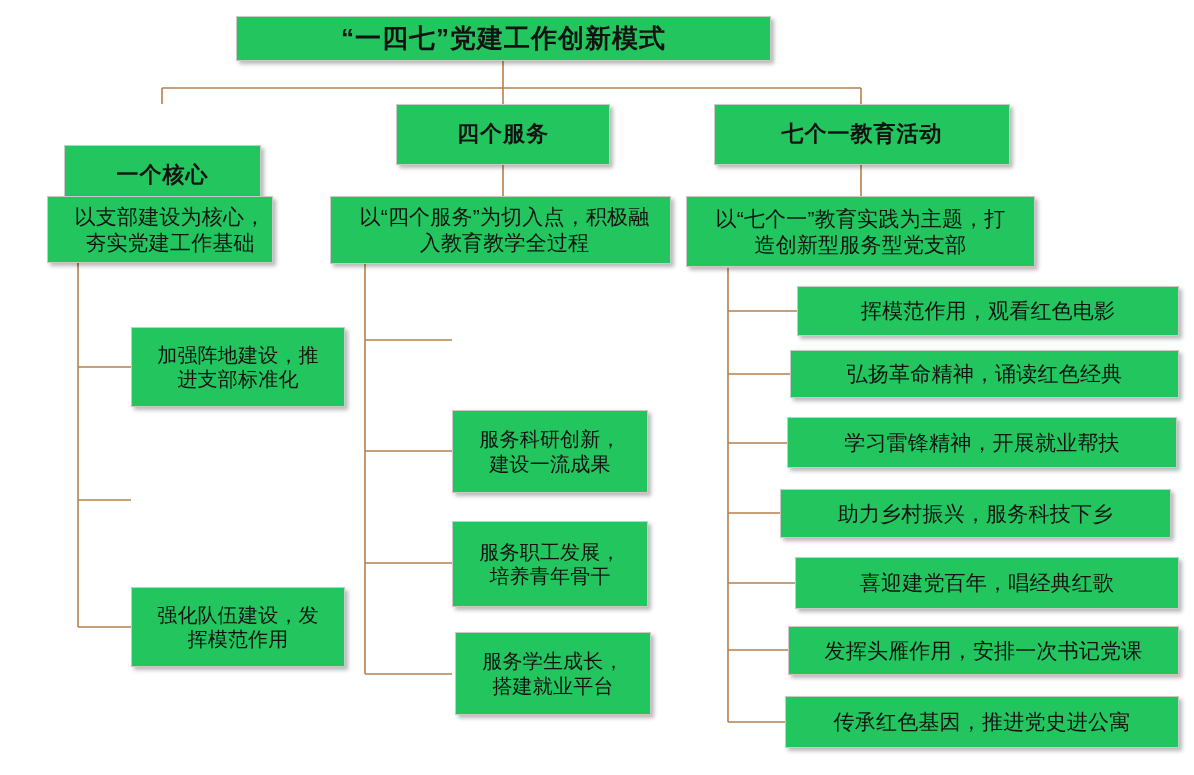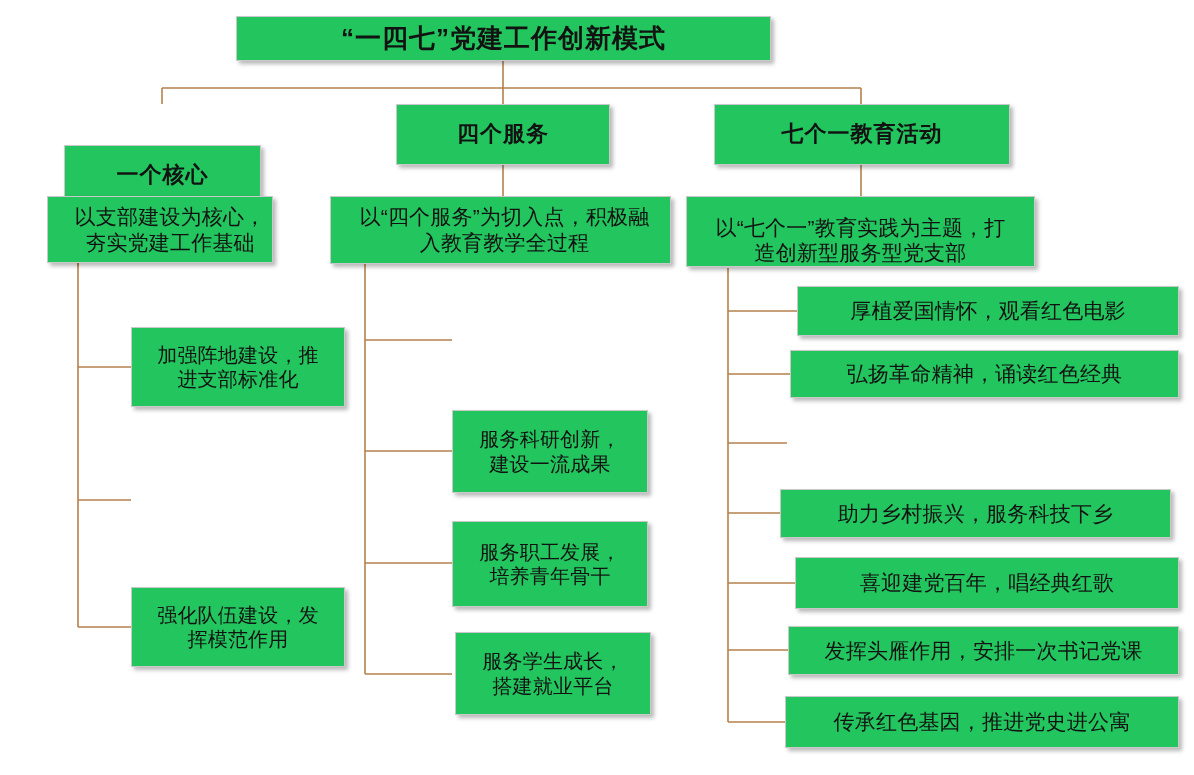--- a/index.html
+++ b/index.html
@@ -148,29 +148,32 @@
 培养青年骨干</span>
   </div>
   <div class="node leaf-node" style="left:455px; top:632px; width:196px; height:83px;">
     <span class="txt">服务学生成长，
 搭建就业平台</span>
   </div>
 
   <div class="node head-node" style="left:714px; top:104px; width:296px; height:61px;">
     <span class="txt">七个一教育活动</span>
   </div>
-  <div class="node desc-node" style="left:686px; top:196px; width:349px; height:71px;align-items:flex-end;">
+  <div class="node desc-node" style="left:686px; top:196px; width:349px; height:71px;">
     <span class="txt">以“七个一”教育实践为主题，打
 造创新型服务型党支部</span>
   </div>
   <div class="node leaf-wide" style="left:797px; top:286px; width:382px; height:50px;">
-    <span class="txt">厚植爱国情怀，观看红色电影</span>
+    <span class="txt">挥模范作用，观看红色电影</span>
   </div>
   <div class="node leaf-wide" style="left:790px; top:350px; width:389px; height:48px;">
     <span class="txt">弘扬革命精神，诵读红色经典</span>
+  </div>
+  <div class="node leaf-wide" style="left:787px; top:417px; width:390px; height:51px;">
+    <span class="txt">学习雷锋精神，开展就业帮扶</span>
   </div>
   <div class="node leaf-wide" style="left:780px; top:489px; width:391px; height:49px;">
     <span class="txt">助力乡村振兴，服务科技下乡</span>
   </div>
   <div class="node leaf-wide" style="left:795px; top:557px; width:384px; height:52px;">
     <span class="txt">喜迎建党百年，唱经典红歌</span>
   </div>
   <div class="node leaf-wide" style="left:788px; top:626px; width:391px; height:49px;">
     <span class="txt">发挥头雁作用，安排一次书记党课</span>
   </div>

